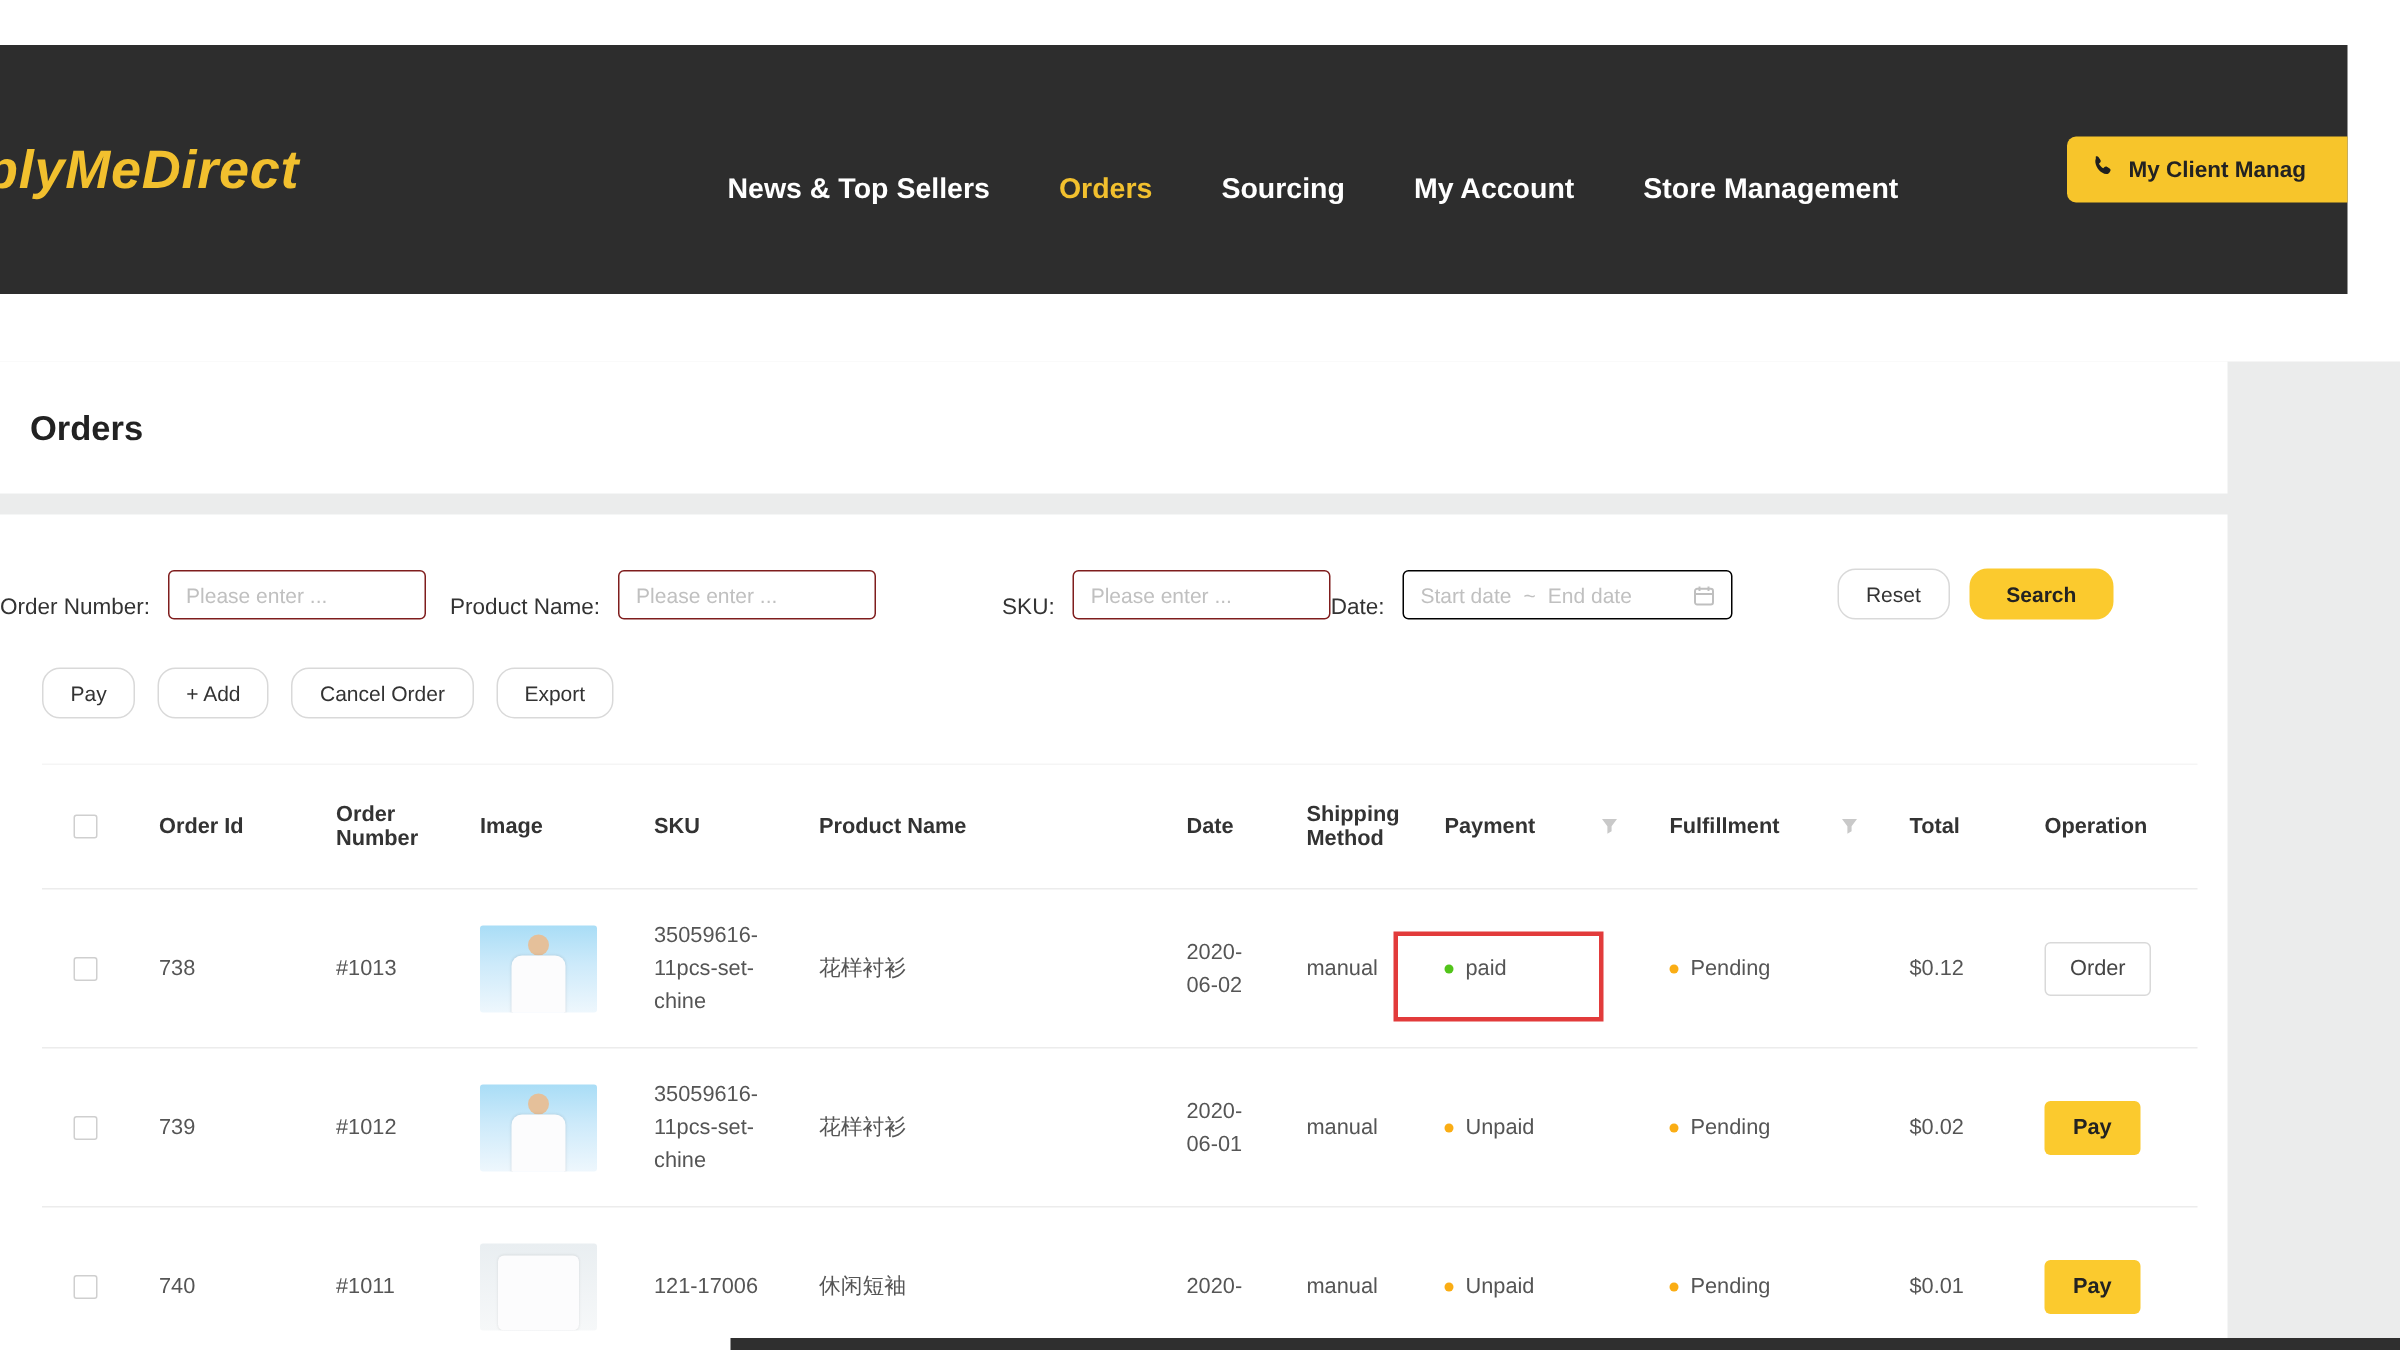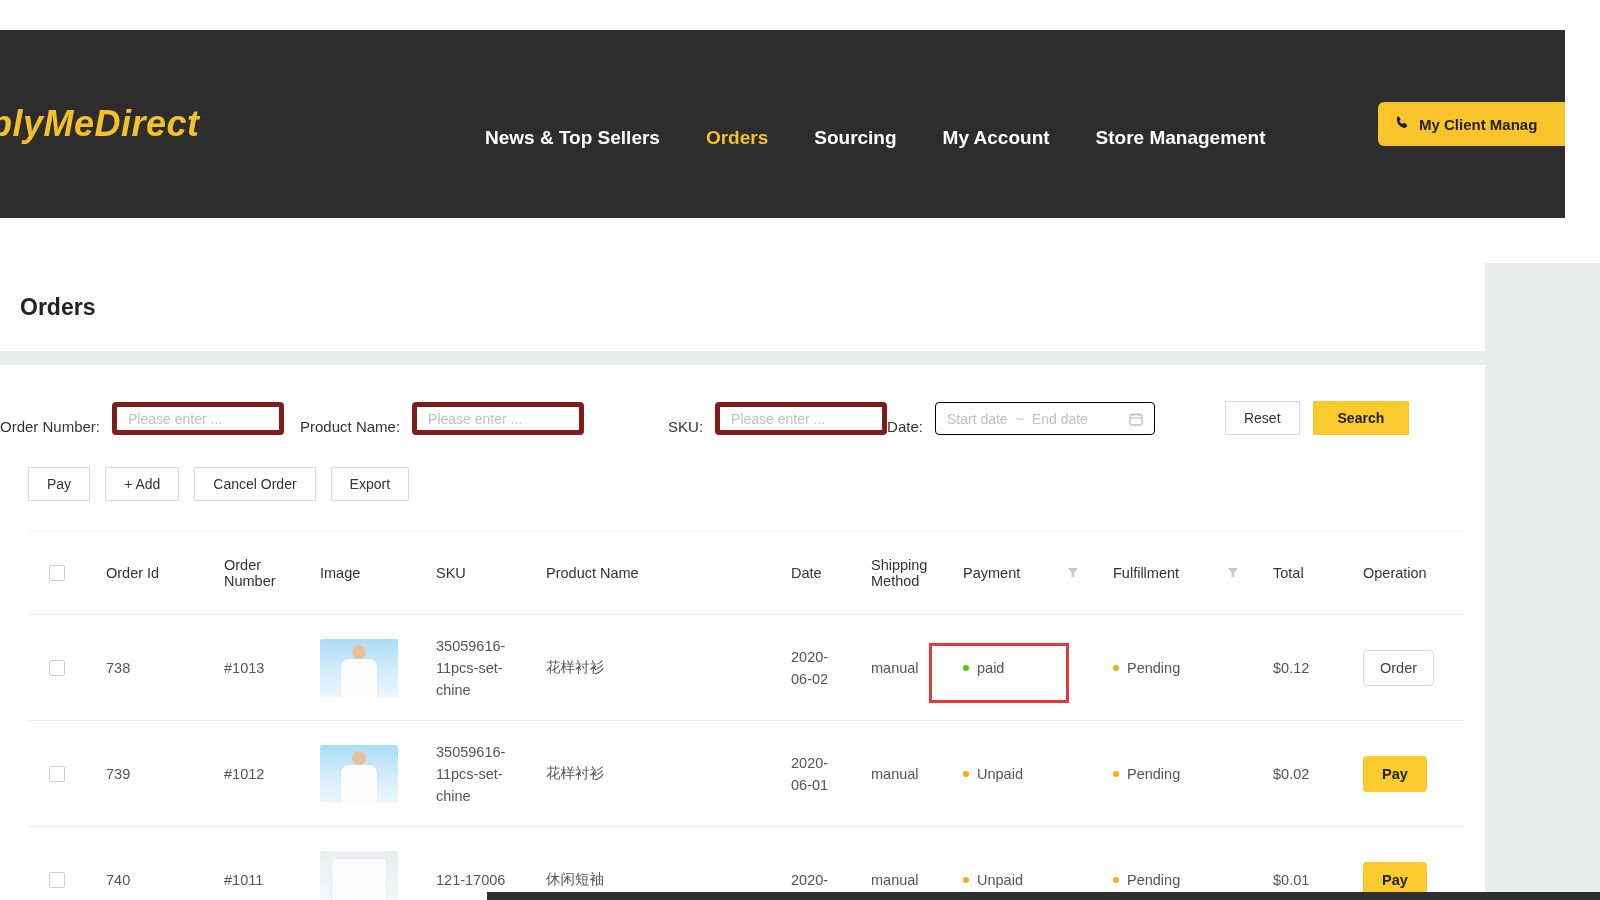--- a/index.html
+++ b/index.html
@@ -3,21 +3,21 @@
 <meta charset="utf-8">
 <style>
   * { margin:0; padding:0; box-sizing:border-box; }
   html,body { width:1600px; height:900px; overflow:hidden; background:#ffffff;
     font-family:"Liberation Sans","DejaVu Sans",sans-serif; color:#333; }
 
   
   .top-strip { height:30px; width:1600px; background:#ffffff; }
 
   
-  .header { position:relative; width:1565px; height:188px; background:#2d2d2d; overflow:hidden; }
+  .header { position:relative; width:1565px; height:166px; background:#2d2d2d; overflow:hidden; }
   .logo { position:absolute; left:-10px; top:50%; transform:translateY(-50%);
     font-size:36px; font-weight:bold; font-style:italic; color:#f2c02e; letter-spacing:0.5px; }
   .nav { position:absolute; left:485px; top:14px; height:100%; display:flex; align-items:center; gap:46px; }
   .nav-item { font-size:19px; font-weight:bold; color:#ffffff; cursor:pointer; white-space:nowrap; }
   .nav-item.active { color:#f2c02e; }
   .client-btn { position:absolute; left:1378px; top:50%; transform:translateY(-50%);
     height:44px; width:230px; background:#f7c52b; border:none; border-radius:6px;
     display:flex; align-items:center; gap:9px; padding:0 16px;
     font-size:15px; font-weight:bold; color:#222; cursor:pointer; white-space:nowrap; }
   .client-btn svg { flex:0 0 auto; }
@@ -26,42 +26,42 @@
   .content { position:relative; width:1600px; height:715px; background:#ebecec; }
   .title-card { margin-top:45px; width:1485px; height:88px; background:#ffffff;
     display:flex; align-items:center; padding-left:20px; }
   .page-title { font-size:23px; font-weight:bold; color:#222; }
 
   .main-card { margin-top:14px; width:1485px; min-height:600px; background:#ffffff; padding-top:36px; }
 
   
   .filters { display:flex; align-items:flex-end; }
   .f-label { font-size:15px; color:#333; margin-right:12px; white-space:nowrap; }
-  .f-input { width:172px; height:33px; border:5px solid #7f1d1d; border-radius:4px;
+  .f-input { width:172px; height:33px; border:1px solid #7f1d1d; border-radius:4px;
     padding:0 11px; font-size:14px; color:#333; outline:none; background:#fff; }
   .f-input::placeholder { color:#c0c0c0; }
   .gap-sm { margin-left:16px; } .gap-md { } .gap-lg { margin-left:84px; }
   .date-box { width:220px; height:33px; border:1px solid #000000; border-radius:4px; background:#fff;
     display:flex; align-items:center; padding:0 11px; gap:8px; font-size:14px; color:#c0c0c0; cursor:pointer; }
   .date-box .cal { margin-left:auto; display:flex; }
-  .btn { height:34px; border:1px solid #d9d9d9; border-radius:0; background:#fff;
+  .btn { height:34px; border:1px solid #d9d9d9; border-radius:12px; background:#fff;
     font-size:14px; color:#333; padding:0 18px; cursor:pointer; }
   .btn-yellow { background:#fbca2e; border-color:#fbca2e; font-weight:bold; color:#222; }
   .reset-btn { margin-left:70px; }
   .search-btn { margin-left:13px; padding:0 24px; }
 
   
   .toolbar { display:flex; align-items:center; gap:15px; padding-left:28px; margin-top:32px; }
 
   
   .tbl { margin:30px 24px 0 28px; width:1437px; }
   .trow { display:grid;
     grid-template-columns:58px 118px 96px 116px 110px 245px 80px 92px 150px 160px 90px 1fr;
     align-items:center; border-bottom:1px solid #ececec; }
-  .thead { height:84px; font-weight:normal; color:#333; font-size:14.5px; border-top:1px solid #f5f5f5; }
+  .thead { height:84px; font-weight:bold; color:#333; font-size:14.5px; border-top:1px solid #f5f5f5; }
   .tbody-row { height:106px; font-size:14.5px; color:#555; }
   .cell { padding-left:20px; }
   .cell-center { display:flex; justify-content:center; }
   .pre { white-space:pre-line; line-height:22px; }
   .hdr-flex { display:flex; align-items:center; }
   .funnel { margin-left:auto; margin-right:14px; display:flex; cursor:pointer; }
 
   .cbx { width:16px; height:16px; border:1px solid #cfcfcf; border-radius:2px; background:#fff; cursor:pointer; }
 
   .pimg { width:78px; height:58px; border-radius:2px; position:relative; overflow:hidden;

